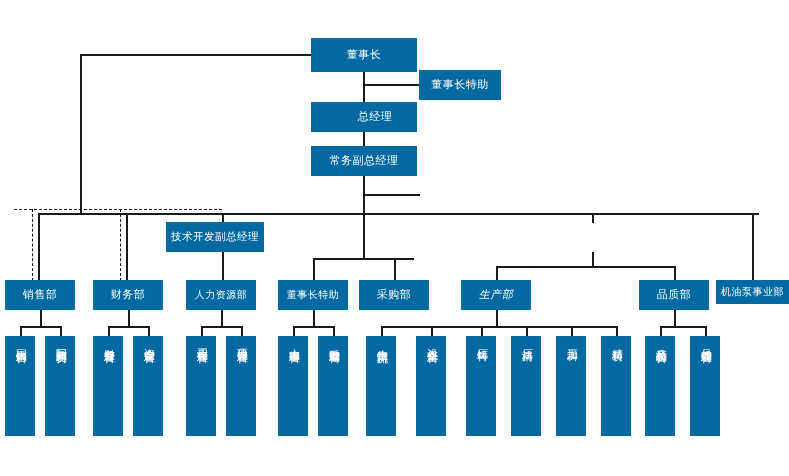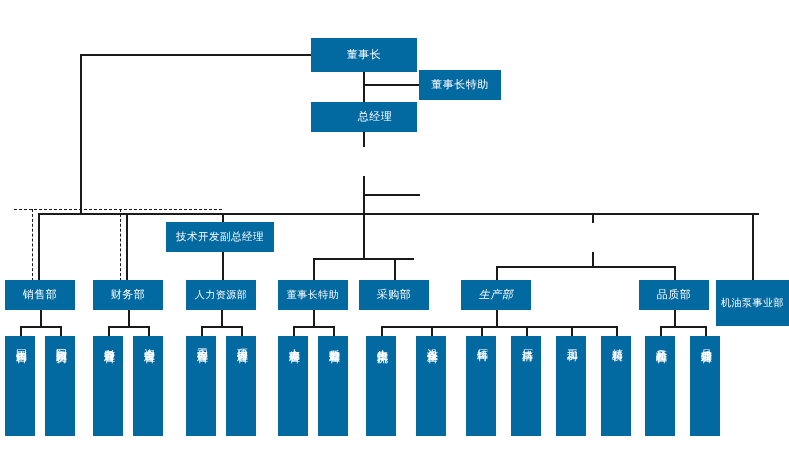--- a/index.html
+++ b/index.html
@@ -139,34 +139,35 @@
   <div class="ln h" style="left:660px;top:326px;width:45px;"></div>
   <div class="ln v" style="left:660px;top:326px;height:11px;"></div>
   <div class="ln v" style="left:705px;top:326px;height:11px;"></div>
 
   <div class="node" style="left:311px;top:38px;width:106px;height:34px;">董事长</div>
 
   <div class="node" style="left:419px;top:70px;width:82px;height:30px;">董事长特助</div>
 
   <div class="node" style="left:311px;top:102px;width:106px;height:30px;padding-left:22px;">总经理</div>
 
-
-
-  <div class="node" style="left:166px;top:222px;width:108px;height:30px;font-size:10.5px;">技术开发副总经理</div>
+  <div class="node" style="left:311px;top:146px;width:106px;height:30px;">常务副总经理</div>
+
+
+  <div class="node" style="left:166px;top:222px;width:98px;height:30px;font-size:10.5px;">技术开发副总经理</div>
 
 
   <div id="dept-layer">
       <div class="node" style="position: absolute; left: 5px; top: 280px; width: 70px; height: 30px;">销售部</div>
       <div class="node" style="position: absolute; left: 93px; top: 280px; width: 70px; height: 30px;">财务部</div>
       <div class="node" style="font-size: 10px; position: absolute; left: 186px; top: 280px; width: 70px; height: 30px;">人力资源部</div>
       <div class="node" style="font-size: 10px; position: absolute; left: 278px; top: 280px; width: 70px; height: 30px;">董事长特助</div>
       <div class="node" style="position: absolute; left: 359px; top: 280px; width: 70px; height: 30px;">采购部</div>
       <div class="node" style="position: absolute; left: 461px; top: 280px; width: 70px; height: 30px; font-style: italic;">生产部</div>
       <div class="node" style="position: absolute; left: 639px; top: 280px; width: 70px; height: 30px;">品质部</div>
-      <div class="node" style="font-size: 10px; position: absolute; left: 716px; top: 280px; width: 73px; height: 46px;">机油泵事业部</div>
+      <div class="node" style="font-size: 10px; position: absolute; left: 716px; top: 280px; width: 73px; height: 24px;">机油泵事业部</div>
     </div>
 
   <div id="section-layer">
       <div class="node vert" style="position: absolute; left: 5px; top: 336px; width: 30px; height: 100px;">
         <span class="vtext">国内销售科</span>
       </div>
       <div class="node vert" style="position: absolute; left: 45px; top: 336px; width: 30px; height: 100px;">
         <span class="vtext">国际贸易科</span>
       </div>
       <div class="node vert" style="position: absolute; left: 93px; top: 336px; width: 30px; height: 100px;">

